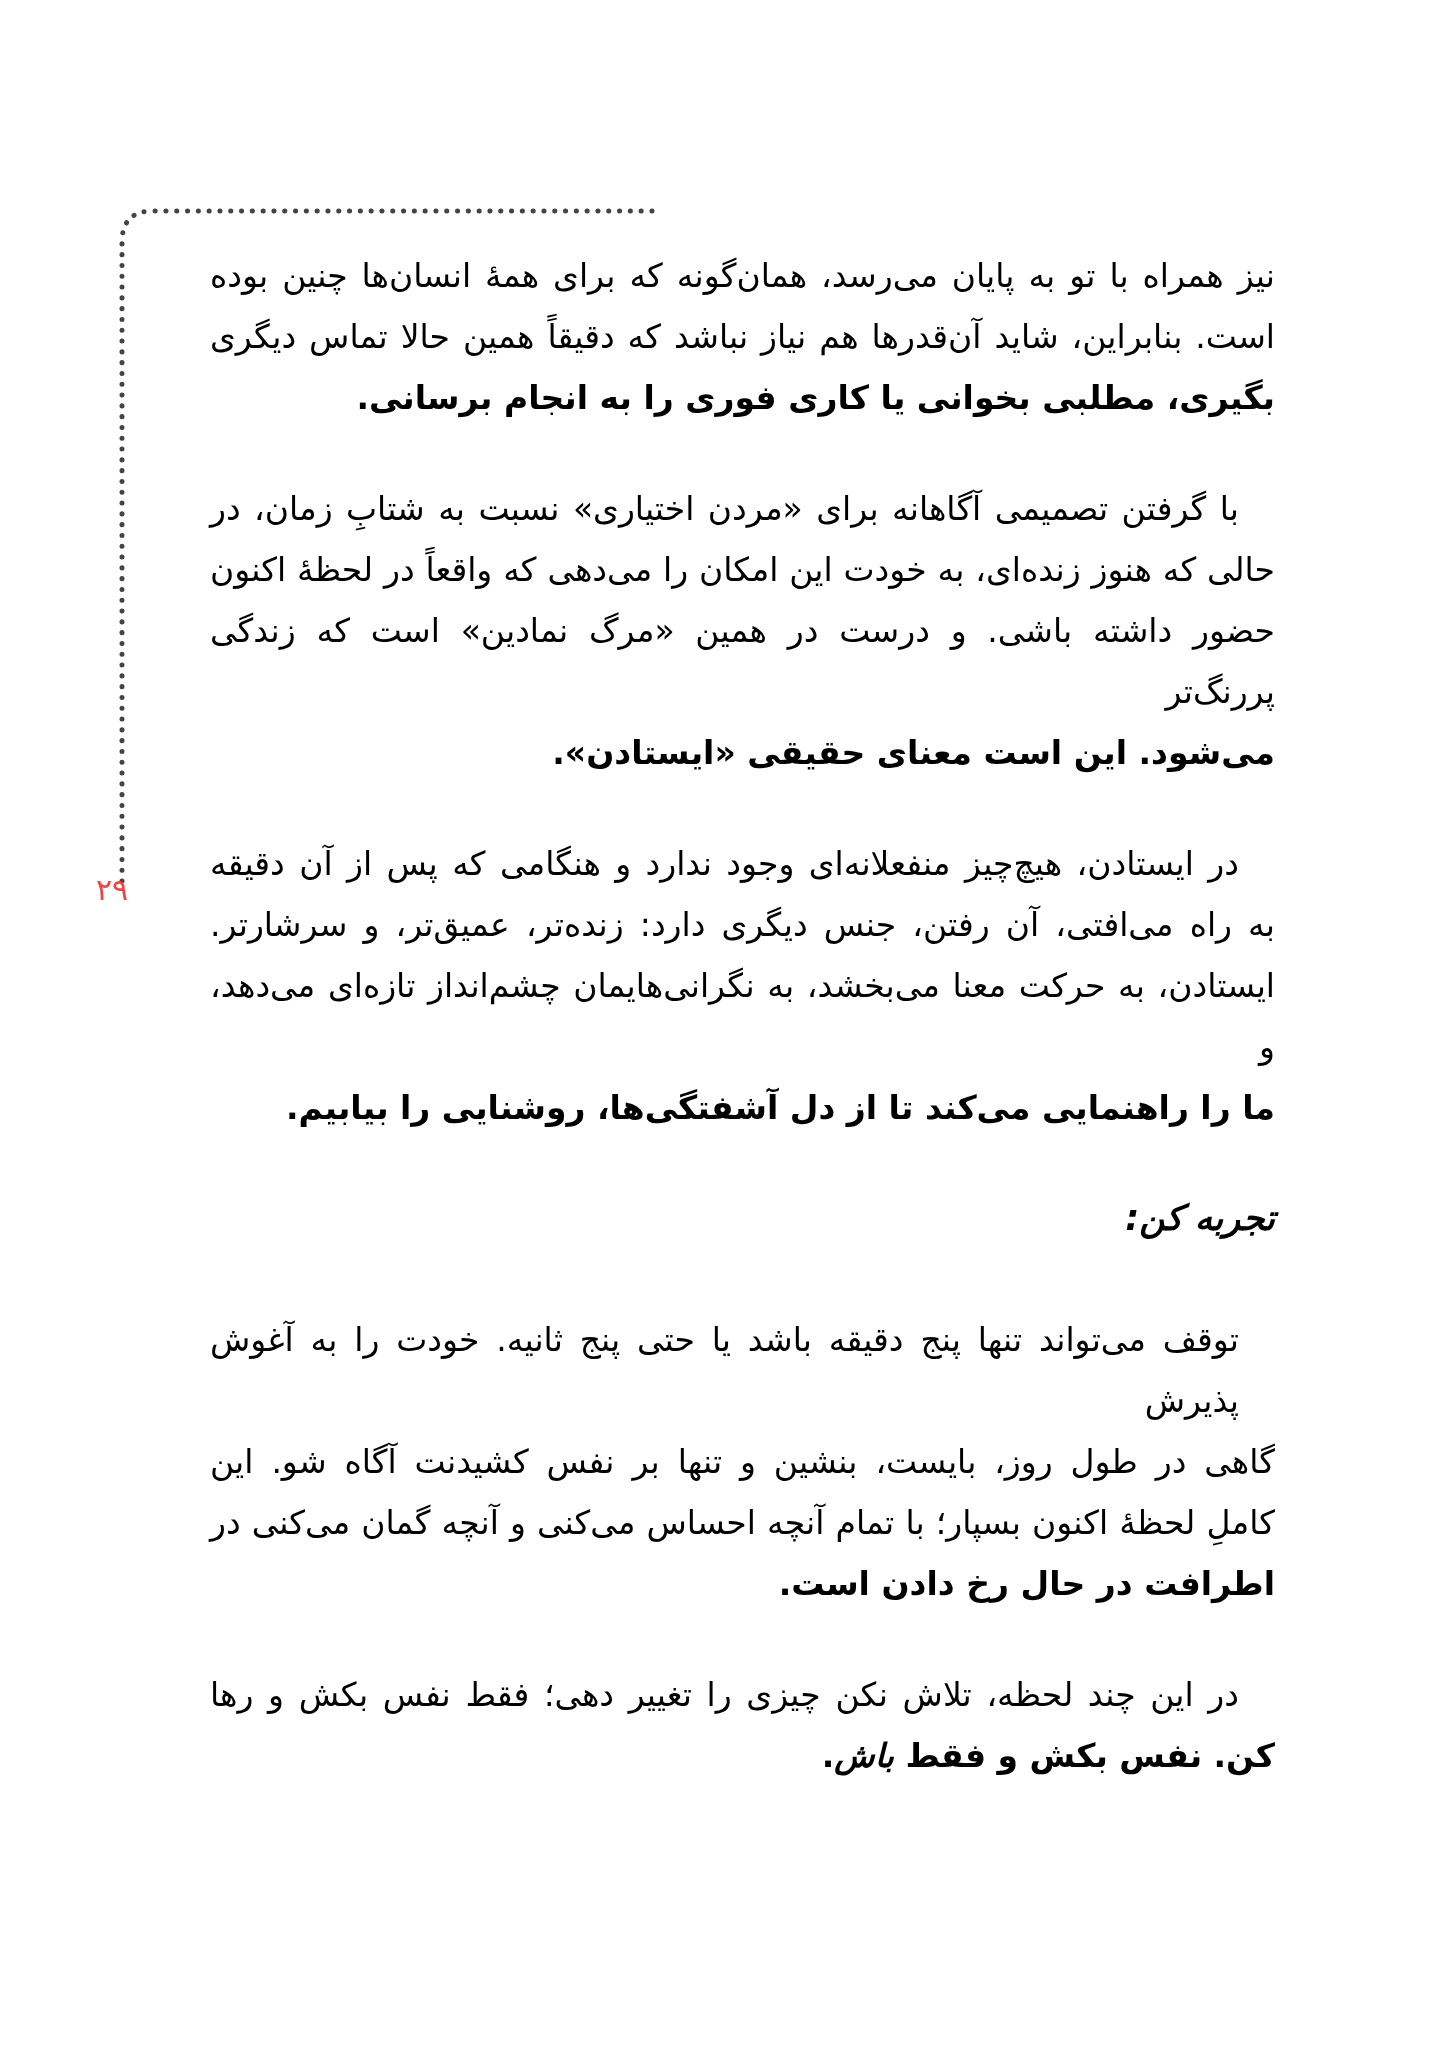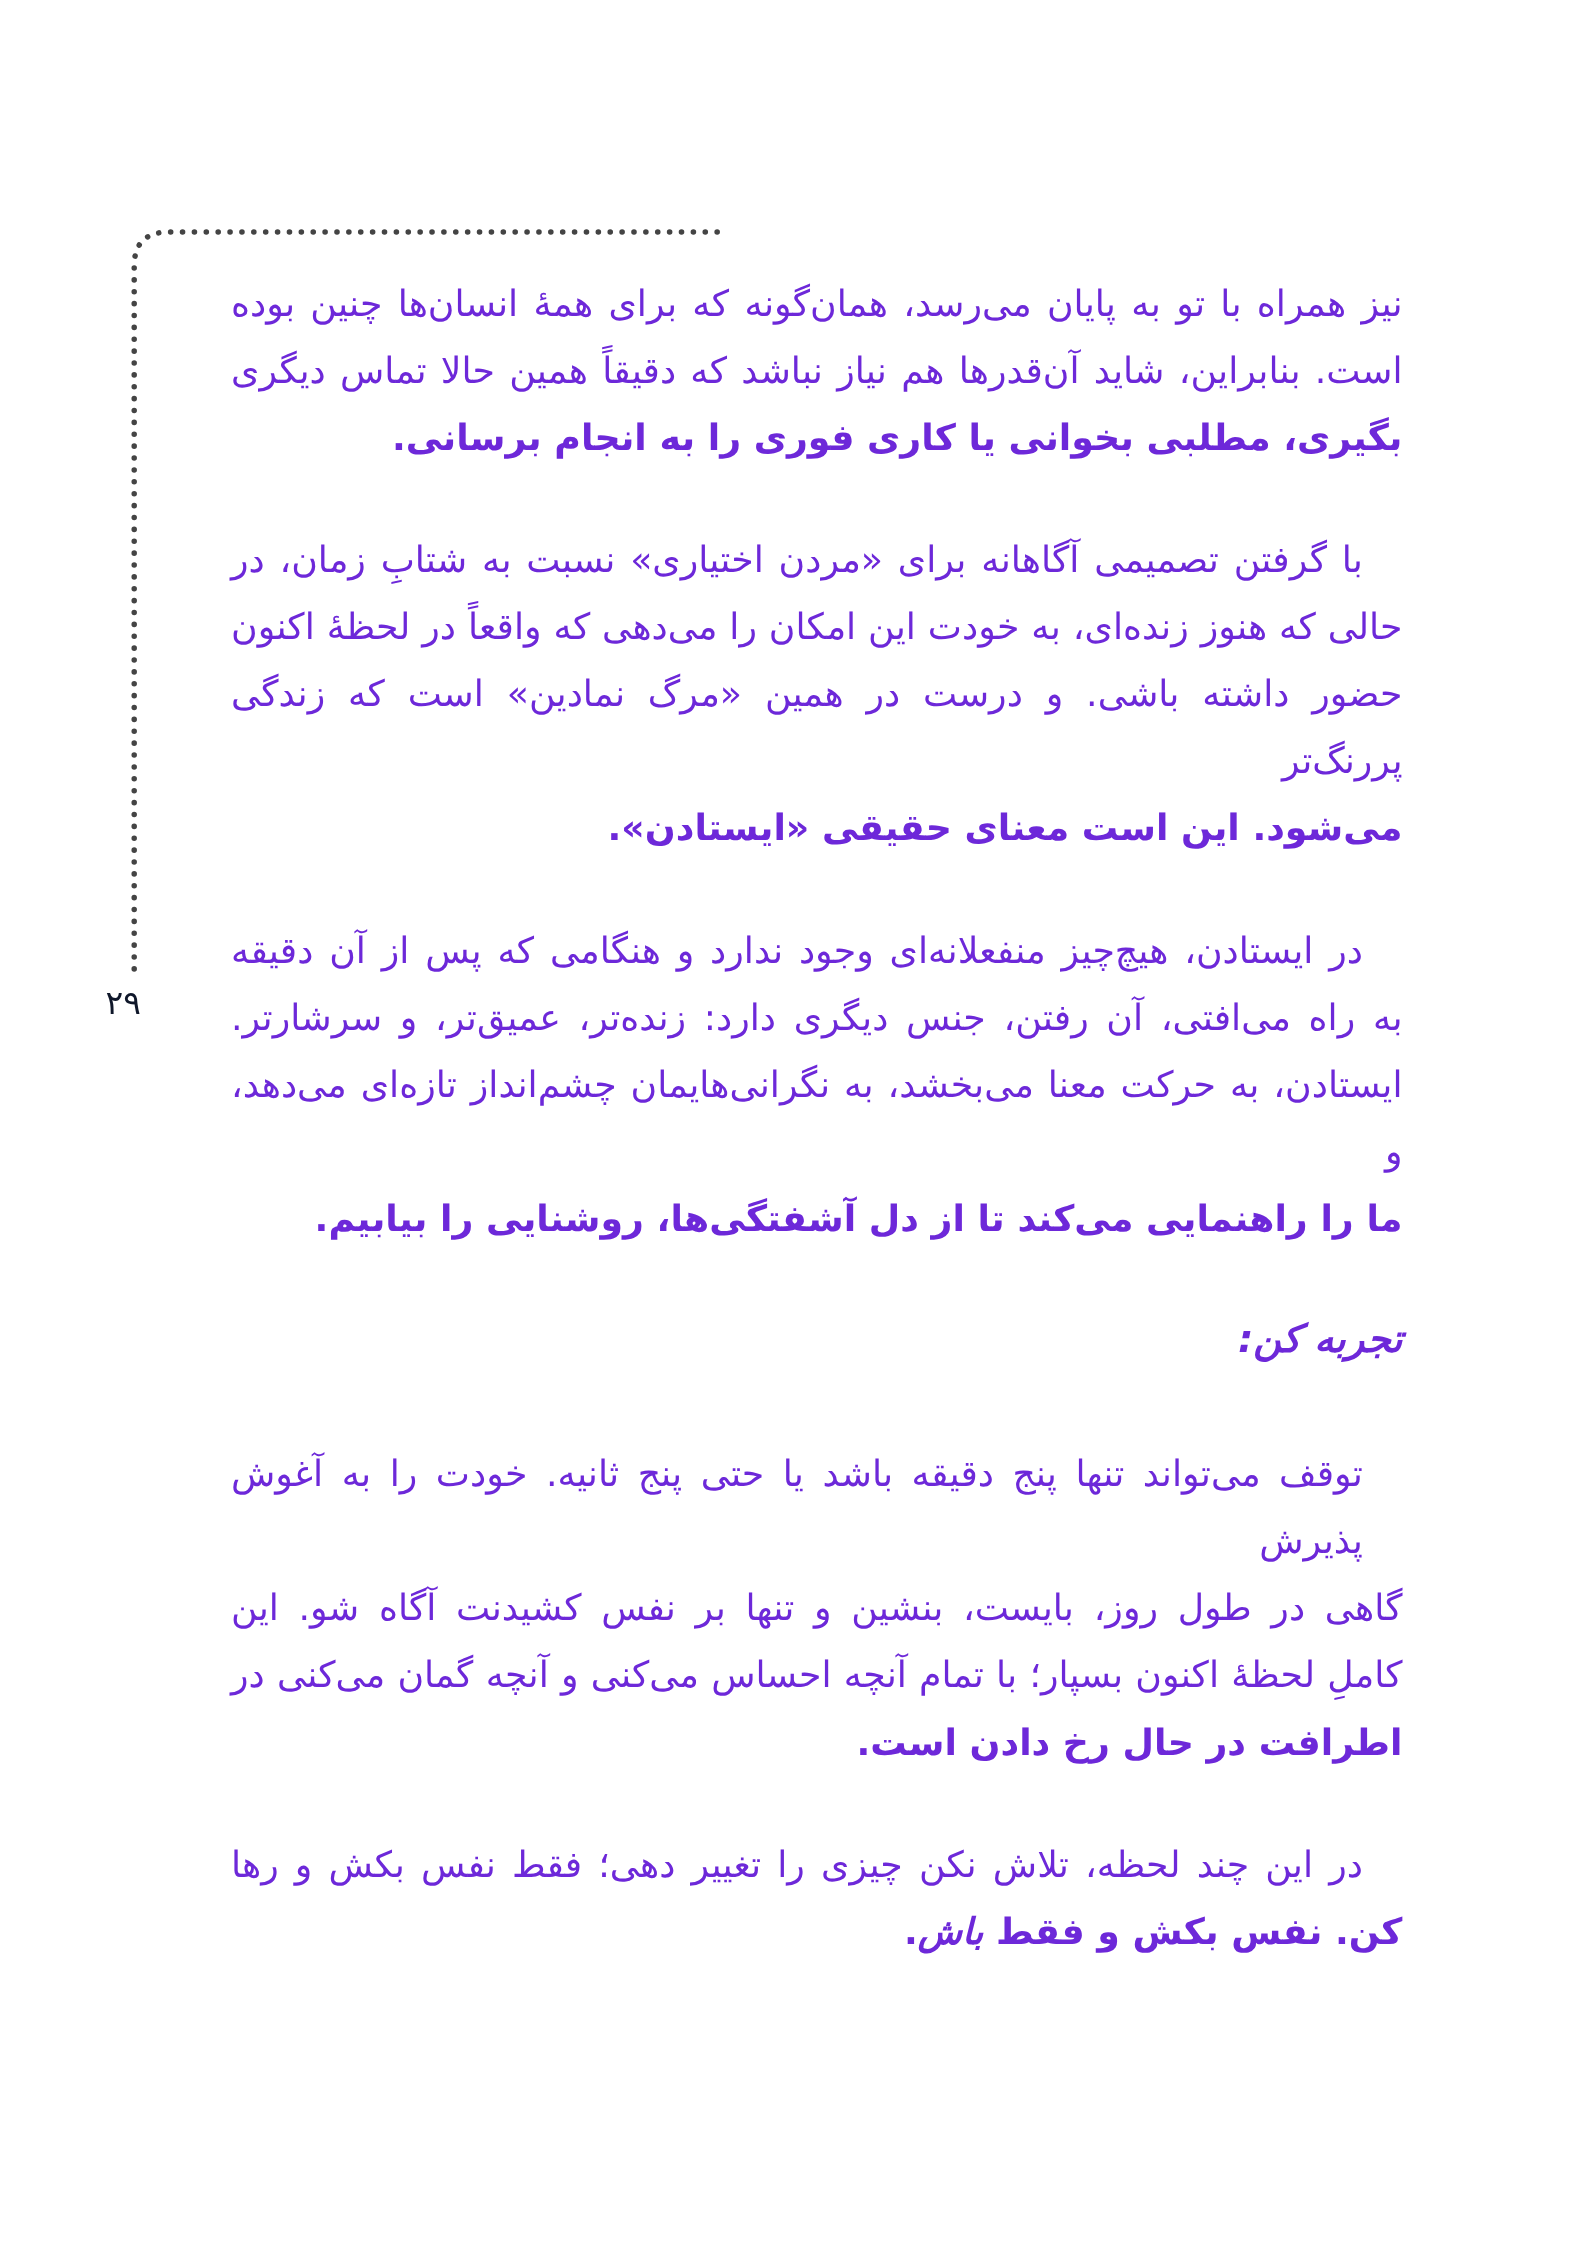--- a/index.html
+++ b/index.html
@@ -23,35 +23,35 @@
     position: absolute;
     left: 0;
     top: 0;
     width: 1442px;
     height: 2048px;
     pointer-events: none;
   }
   .page-number {
     position: absolute;
     left: 96px;
-    top: 895px;
+    top: 872px;
     width: 70px;
     text-align: left;
     font-size: 30px;
     letter-spacing: 9px;
-    color: #0f172a;
+    color: #ef4444;
     direction: ltr;
   }
   .page-text {
     position: absolute;
     top: 245px;
     right: 167px;
     width: 1065px;
     direction: rtl;
-    color: #6d28d9;
+    color: #000000;
     font-size: 33px;
     line-height: 61px;
   }
   .para {
     margin: 0 0 50px 0;
   }
   .line {
     text-align: justify;
     text-align-last: justify;
   }

